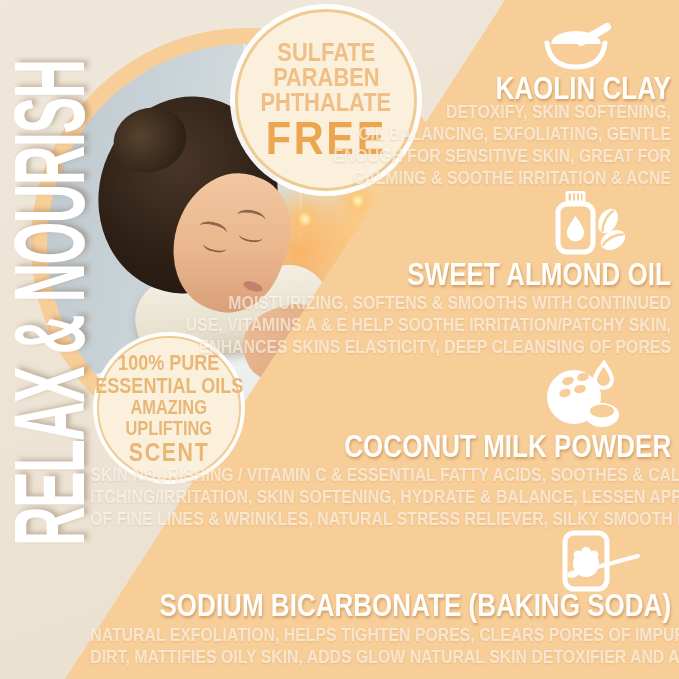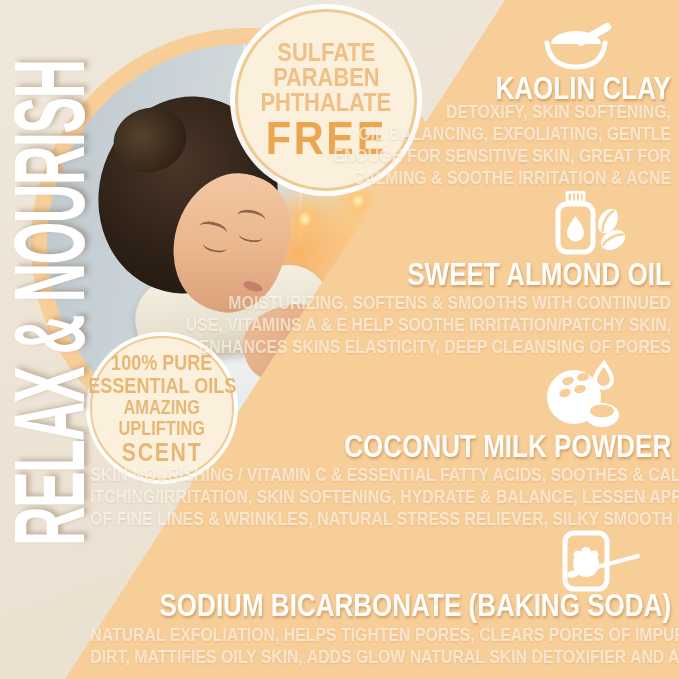--- a/index.html
+++ b/index.html
@@ -73,21 +73,21 @@
   .badge-free{
     left:235px;top:9px;width:176px;height:176px;
     border:3px solid #efcb94;box-shadow:0 0 0 5px rgba(255,255,255,.95);
     padding-top:0;justify-content:center;
   }
   .badge-free .bl{font-weight:bold;font-size:26px;line-height:25px;color:#f0bf85;
     transform:scaleX(.84);white-space:nowrap;}
   .badge-free .big{font-weight:bold;font-size:46px;line-height:44px;color:#eca64f;
     letter-spacing:3px;transform:scaleX(.9);margin-top:1px;}
   .badge-pure{
-    left:90px;top:336px;width:140px;height:140px;
+    left:97px;top:336px;width:140px;height:140px;
     border:2.5px solid #efcb94;box-shadow:0 0 0 4px rgba(255,255,255,.95);
     justify-content:center;
   }
   .badge-pure .pl{font-weight:bold;color:#e8b776;transform:scaleX(.82);white-space:nowrap;}
   .pl.s1,.pl.s2{font-size:22px;line-height:23px;}
   .pl.s3,.pl.s4{font-size:20px;line-height:21px;}
   .pl.s5{font-size:26px;line-height:26px;letter-spacing:2px;}
   
   .vertical-text{
     position:absolute;left:-8px;top:546px;z-index:5;

